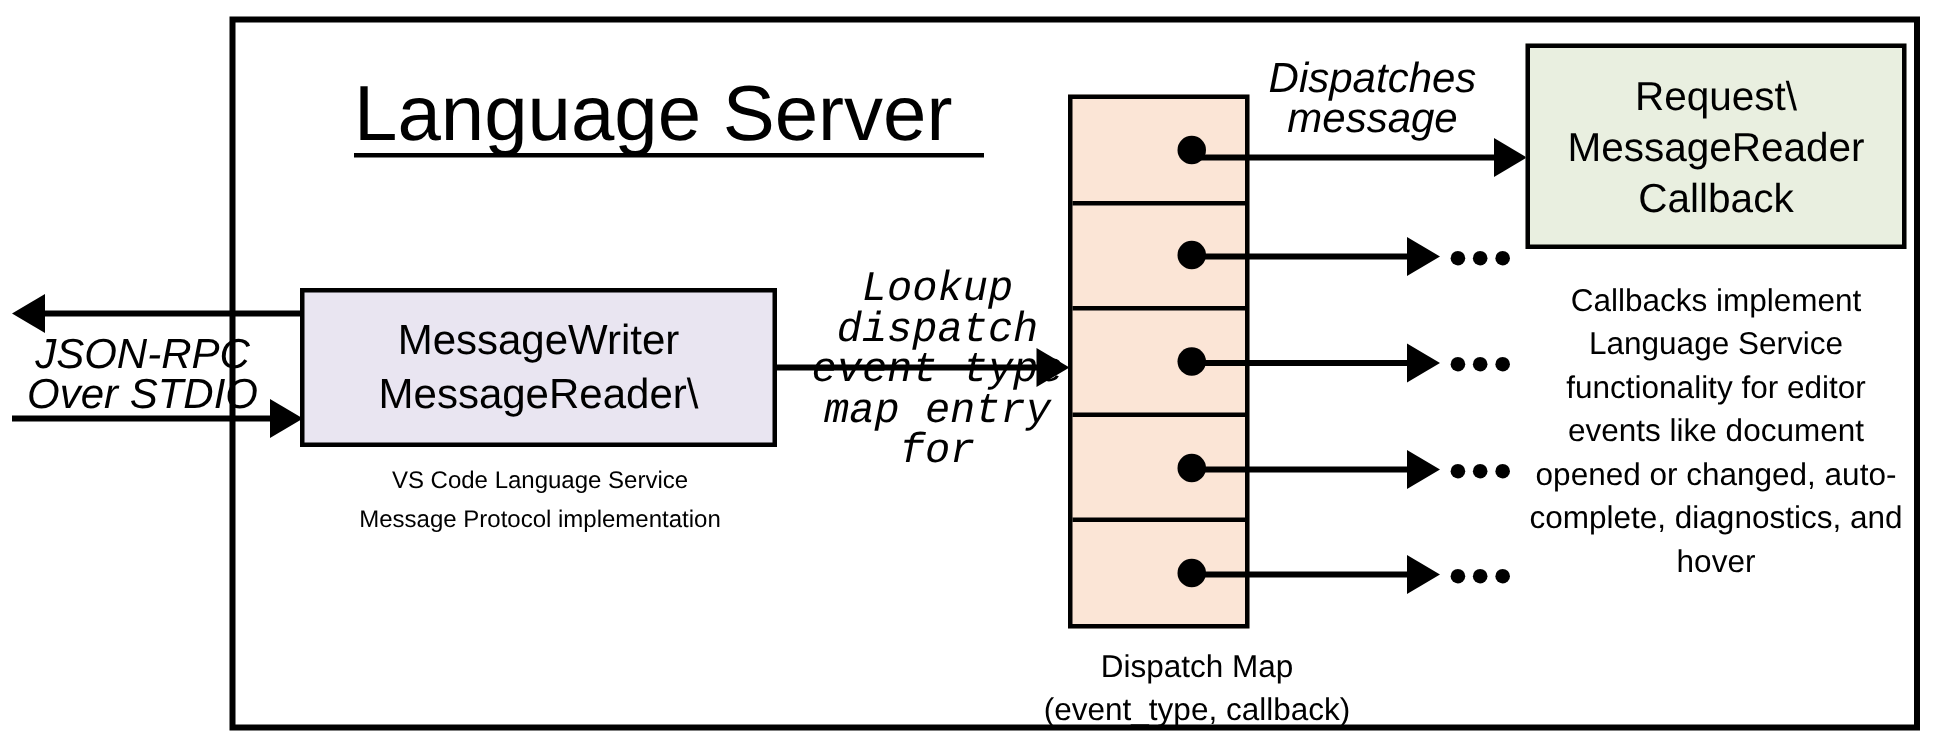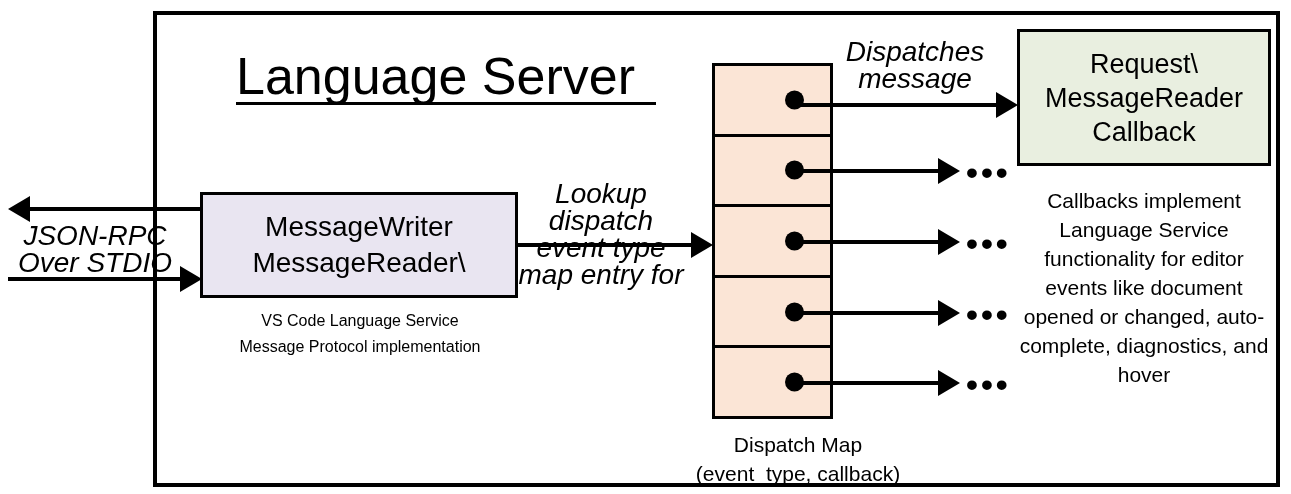--- a/index.html
+++ b/index.html
@@ -108,23 +108,24 @@
     font-size: 28px;
     line-height: 27px;
   }
   #label-jsonrpc {
     left: 10px;
     top: 222px;
     width: 170px;
     text-align: center;
   }
   #label-lookup {
-    left: 501px;
+    left: 525px;
     top: 180px;
     width: 200px;
+    font-family: Liberation Mono, monospace;
   }
   #label-dispatches {
     left: 830px;
     top: 38px;
     width: 170px;
   }
 
   
   #dispatch-map {
     left: 712px;

